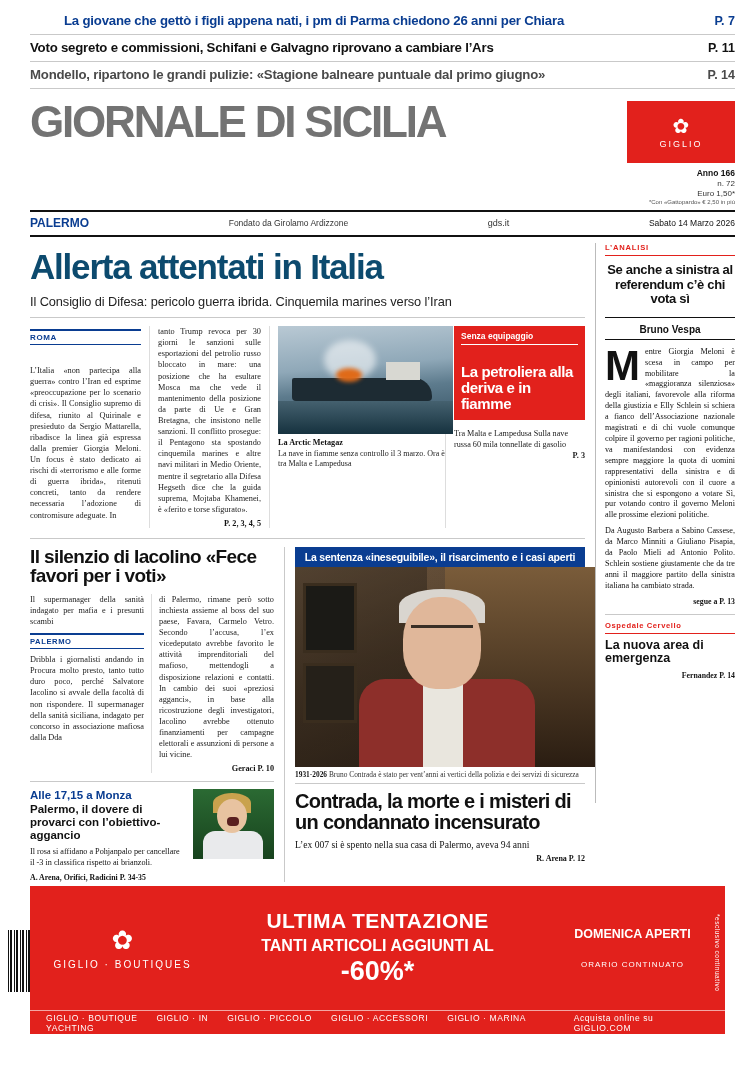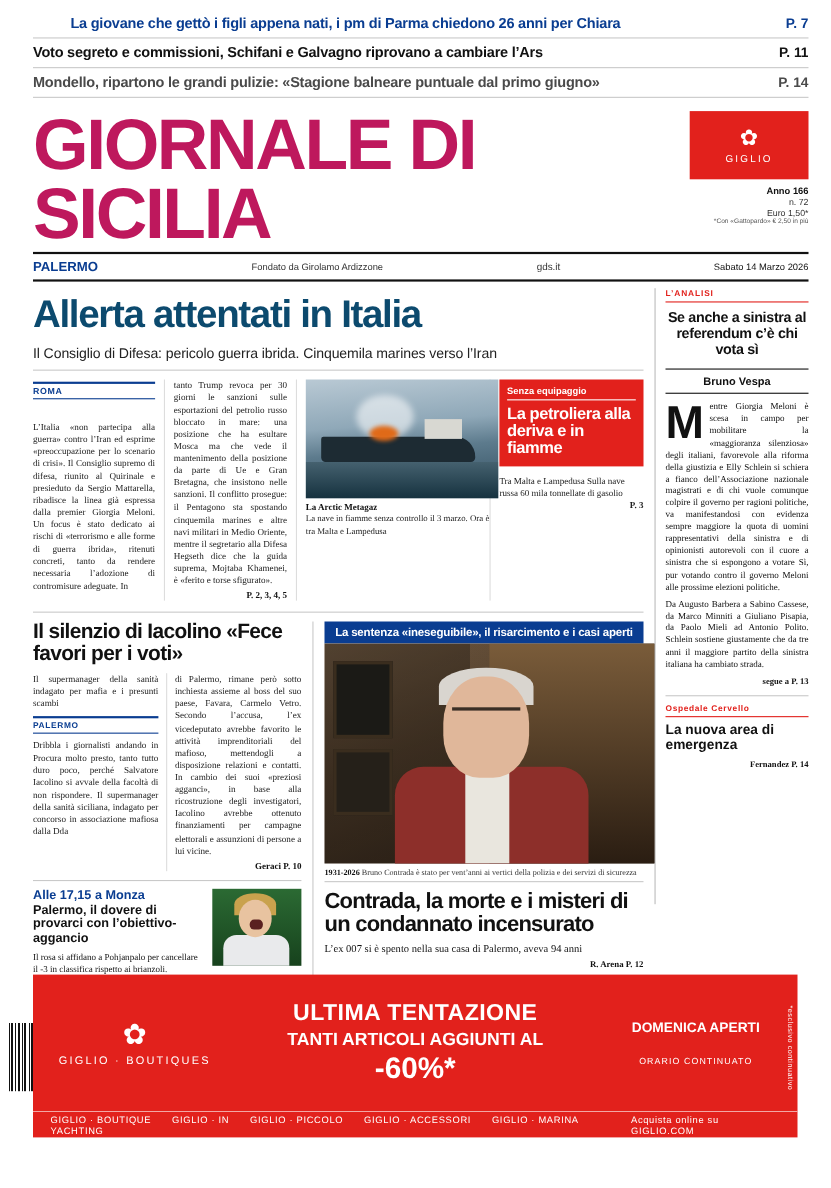--- a/index.html
+++ b/index.html
@@ -29,24 +29,24 @@
   .t-gray .teaser-page { color: #4a4a4a; }
 
   
   .masthead {
     display: flex; align-items: flex-start; justify-content: space-between;
     padding: 10px 20px 0 30px;
   }
   .logo {
     font-family: "Liberation Sans", sans-serif;
     font-weight: bold;
-    font-size: 65px;
+    font-size: 44px;
     letter-spacing: -2.2px;
     line-height: 0.95;
-    color: #be185d;
+    color: #737373;
     transform: scaleX(1.0);
   }
   .logo-right { display: flex; flex-direction: column; align-items: flex-end; }
   .giglio-box {
     width: 108px; height: 62px; background: #e2211c;
     display: flex; flex-direction: column; align-items: center; justify-content: center;
     color: #fff;
   }
   .giglio-mark { font-size: 20px; line-height: 1; }
   .giglio-name { font-size: 9px; letter-spacing: 2px; margin-top: 3px; }
@@ -115,21 +115,21 @@
   .ship-hull { position:absolute; left: 14px; top: 52px; width: 140px; height: 23px; background:#1d2b33; border-radius: 2px 18px 4px 4px;}
   .ship-sup { position:absolute; left: 108px; top: 36px; width: 34px; height: 18px; background:#d8d8d2;}
   .ship-smoke { position:absolute; left: 46px; top: 14px; width: 52px; height: 40px; background: rgba(255,255,255,0.55); filter: blur(3px); border-radius: 50%;}
   .ship-fire { position:absolute; left: 58px; top: 42px; width: 26px; height: 14px; background: #e06a18; filter: blur(2px); border-radius: 50%;}
   .ship-sea { position:absolute; left:0; bottom:0; width: 175px; height: 33px; background: linear-gradient(180deg,#45616f,#16323f);}
 
   .cap-bold { font-family:"Liberation Serif",serif; font-size: 8.2px; font-weight: bold; margin-top: 4px; line-height:1.3;}
   .cap-txt { font-family:"Liberation Serif",serif; font-size: 8px; line-height:1.3; color:#222;}
 
   .red-box { background:#e2211c; color:#fff; padding: 5px 7px 8px 7px; }
-  .red-kicker { font-size: 8.5px; font-weight:bold; border-bottom:1px solid #fff; padding-bottom:3px; margin-bottom: 5px;}
+  .red-kicker { font-size: 8.5px; font-weight:bold; border-bottom:1px solid #fff; padding-bottom:3px; margin-bottom: 19px;}
   .red-title { font-size: 15px; font-weight: bold; line-height:1.06; letter-spacing:-0.4px;}
   .under-red { font-family:"Liberation Serif",serif; font-size: 8.2px; line-height:1.35; margin-top: 8px; color:#222;}
   .under-red .pg { text-align:right; font-weight:bold; }
 
   
   .sec2 { display:flex; margin-top: 10px; border-top: 1px solid #c9c9c9; padding-top: 8px;}
   .sec2-left { width: 255px; padding-right: 10px; border-right: 1px solid #c9c9c9;}
   .sec2-right { width: 300px; padding-left: 10px; }
 
   .h2 { font-size: 19px; font-weight:bold; line-height:1.02; letter-spacing:-0.6px; }

